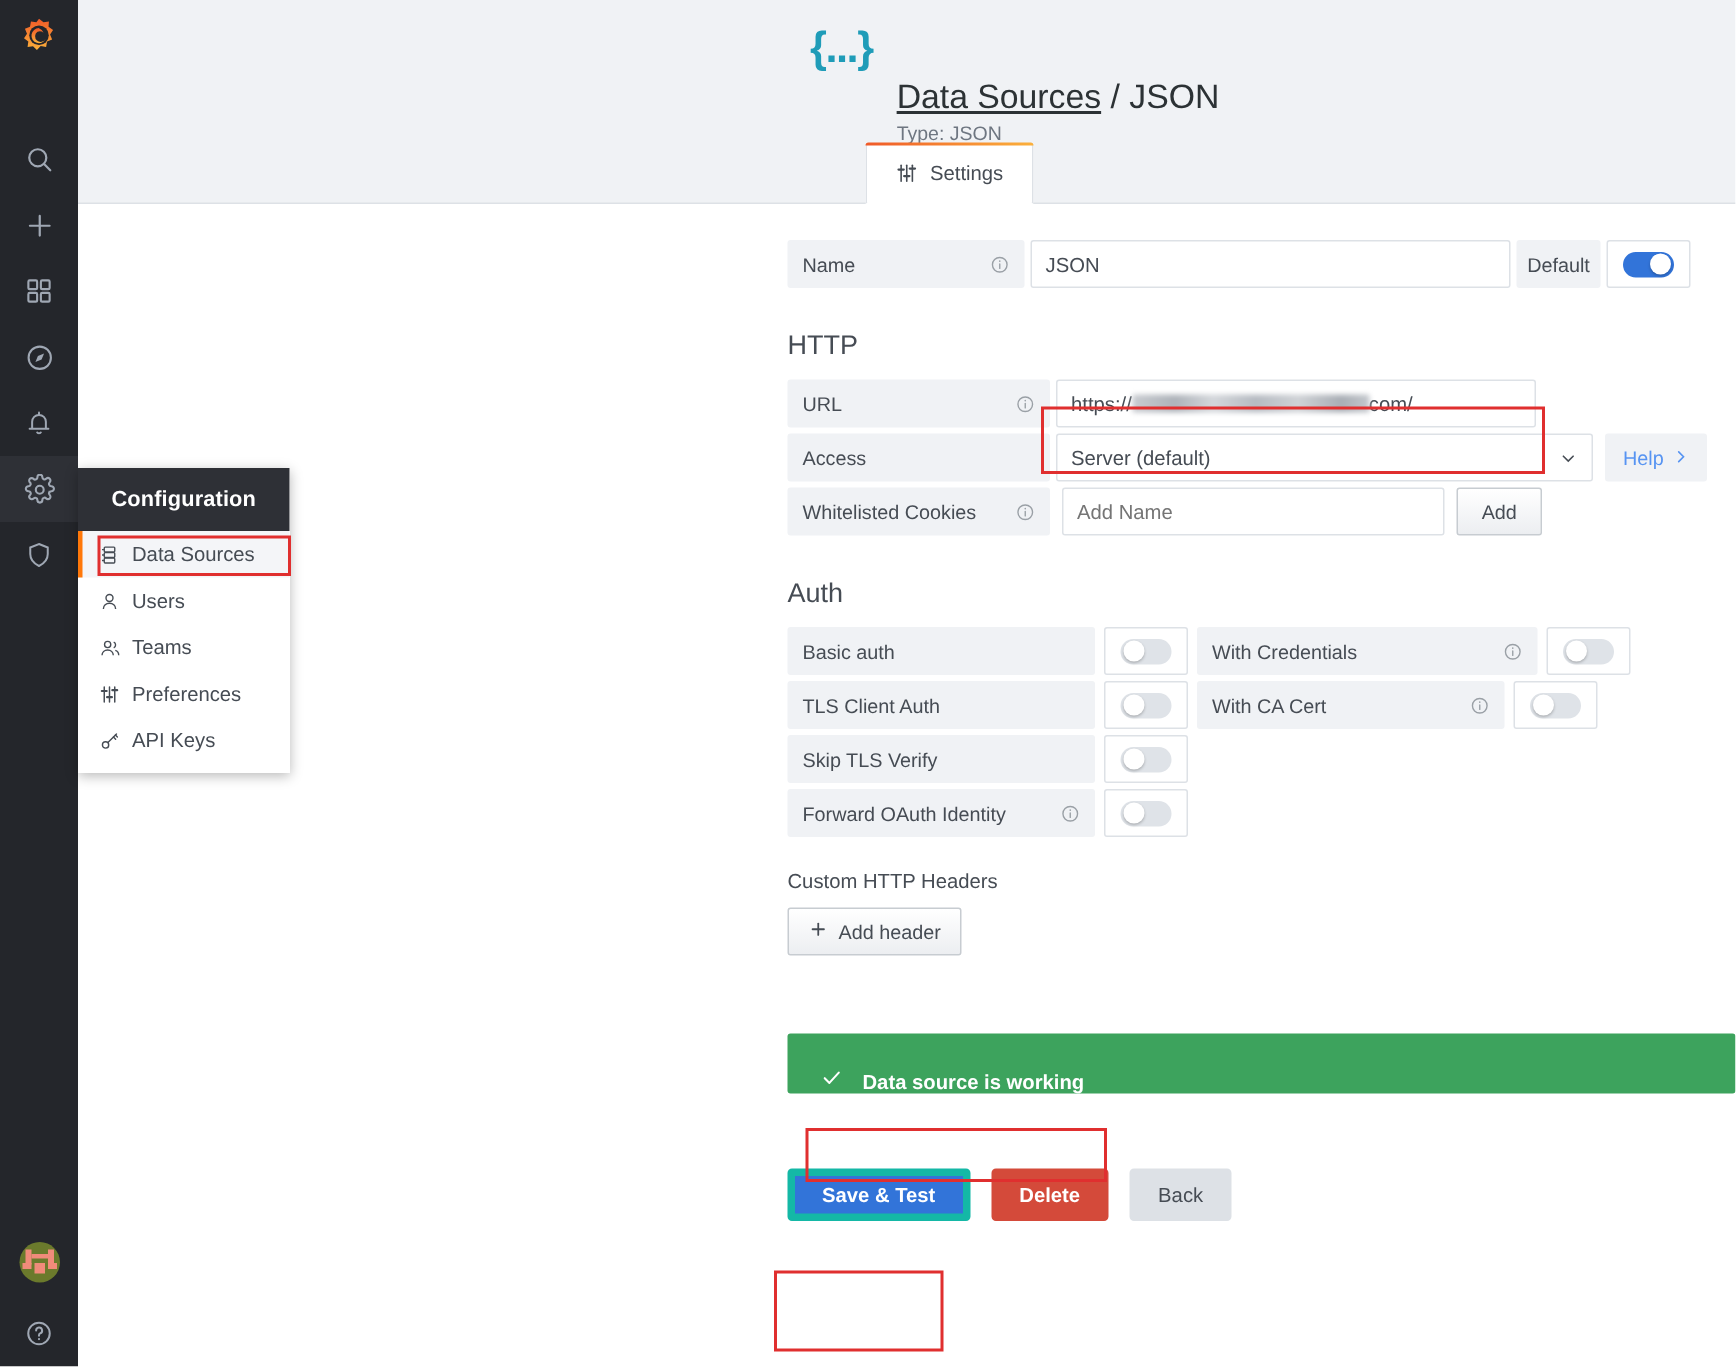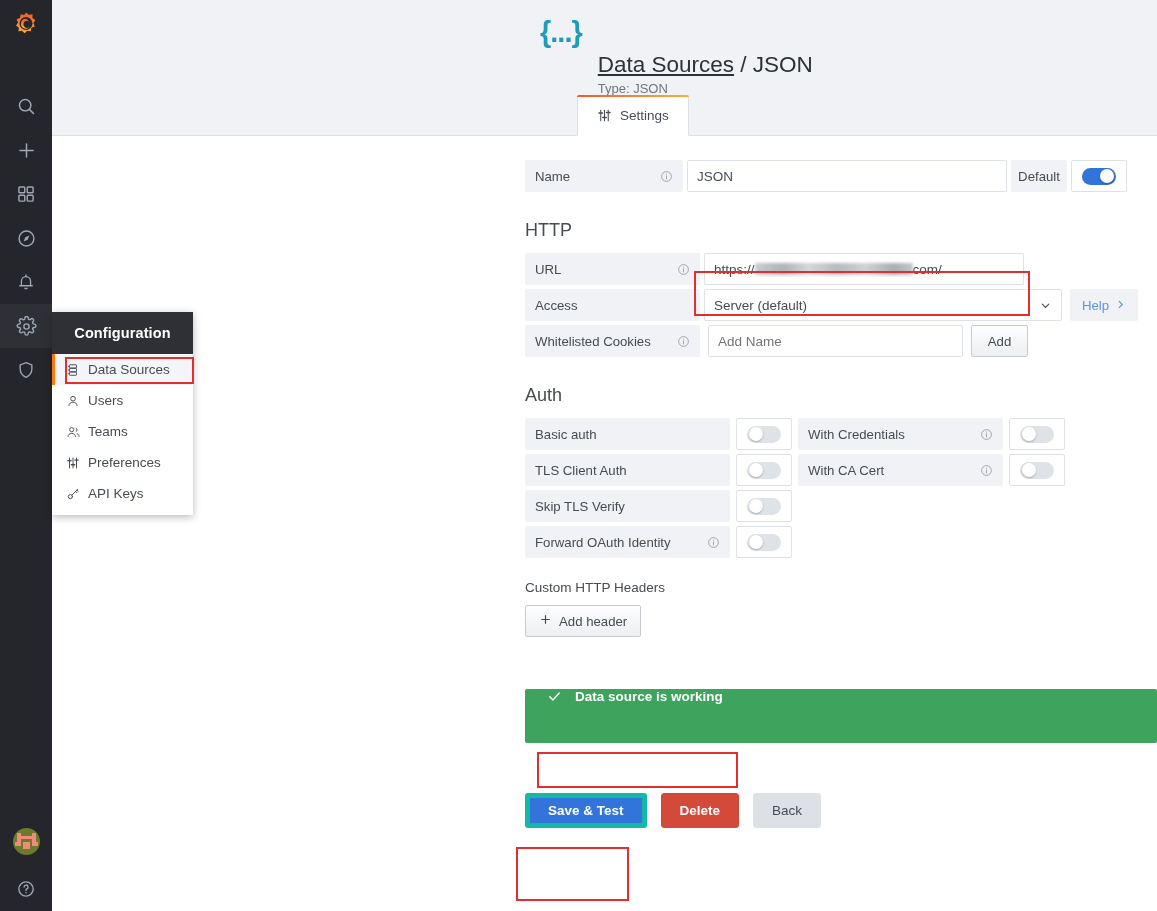--- a/index.html
+++ b/index.html
@@ -172,21 +172,21 @@
   .btn-add { width: 57px; justify-content: center; }
 
   .link-help {
     background: #f0f2f5; border-radius: 2px; height: 32px;
     display: inline-flex; align-items: center; gap: 6px;
     padding: 0 12px; color: #5794f2; font-size: 13.2px;
   }
 
   .alert-success {
     background: #3da35d; color: #ffffff;
-    height: 54px; display: flex; align-items: flex-start;
+    height: 40px; display: flex; align-items: flex-end;
     padding-left: 22px; font-size: 13.5px; font-weight: bold;
     border-radius: 2px; gap: 13px;
   }
 
   .actions { display: flex; gap: 14px; margin-top: 50px; }
   .btn-primary {
     background: #3274d9; border: 5px solid #14b8a6; color: #fff;
     font-weight: bold; height: 35px; padding: 0 18px;
     border-radius: 3px; font-size: 13.5px;
     display: inline-flex; align-items: center;
@@ -478,21 +478,21 @@
     </div>
 
     
     <div class="section-title">Auth</div>
 
     <div class="form-row">
       <div class="lbl" style="width:205px;">Basic auth</div>
       <div class="toggle-cell" style="margin-left:6px;">
         <div class="tgl"></div>
       </div>
-      <div class="lbl" style="width:205px; margin-left:6px;">
+      <div class="lbl" style="width:227px; margin-left:6px;">
         <span>With Credentials</span>
         <span class="info">
           <svg width="13" height="13" viewBox="0 0 24 24" fill="none" stroke="currentColor" stroke-width="1.7">
             <circle cx="12" cy="12" r="9"></circle>
               <line x1="12" y1="11" x2="12" y2="16.5" stroke-linecap="round"></line>
             <circle cx="12" cy="7.6" r="1" fill="currentColor" stroke="none"></circle>
           </svg>
         </span>
       </div>
       <div class="toggle-cell" style="margin-left:6px;">

